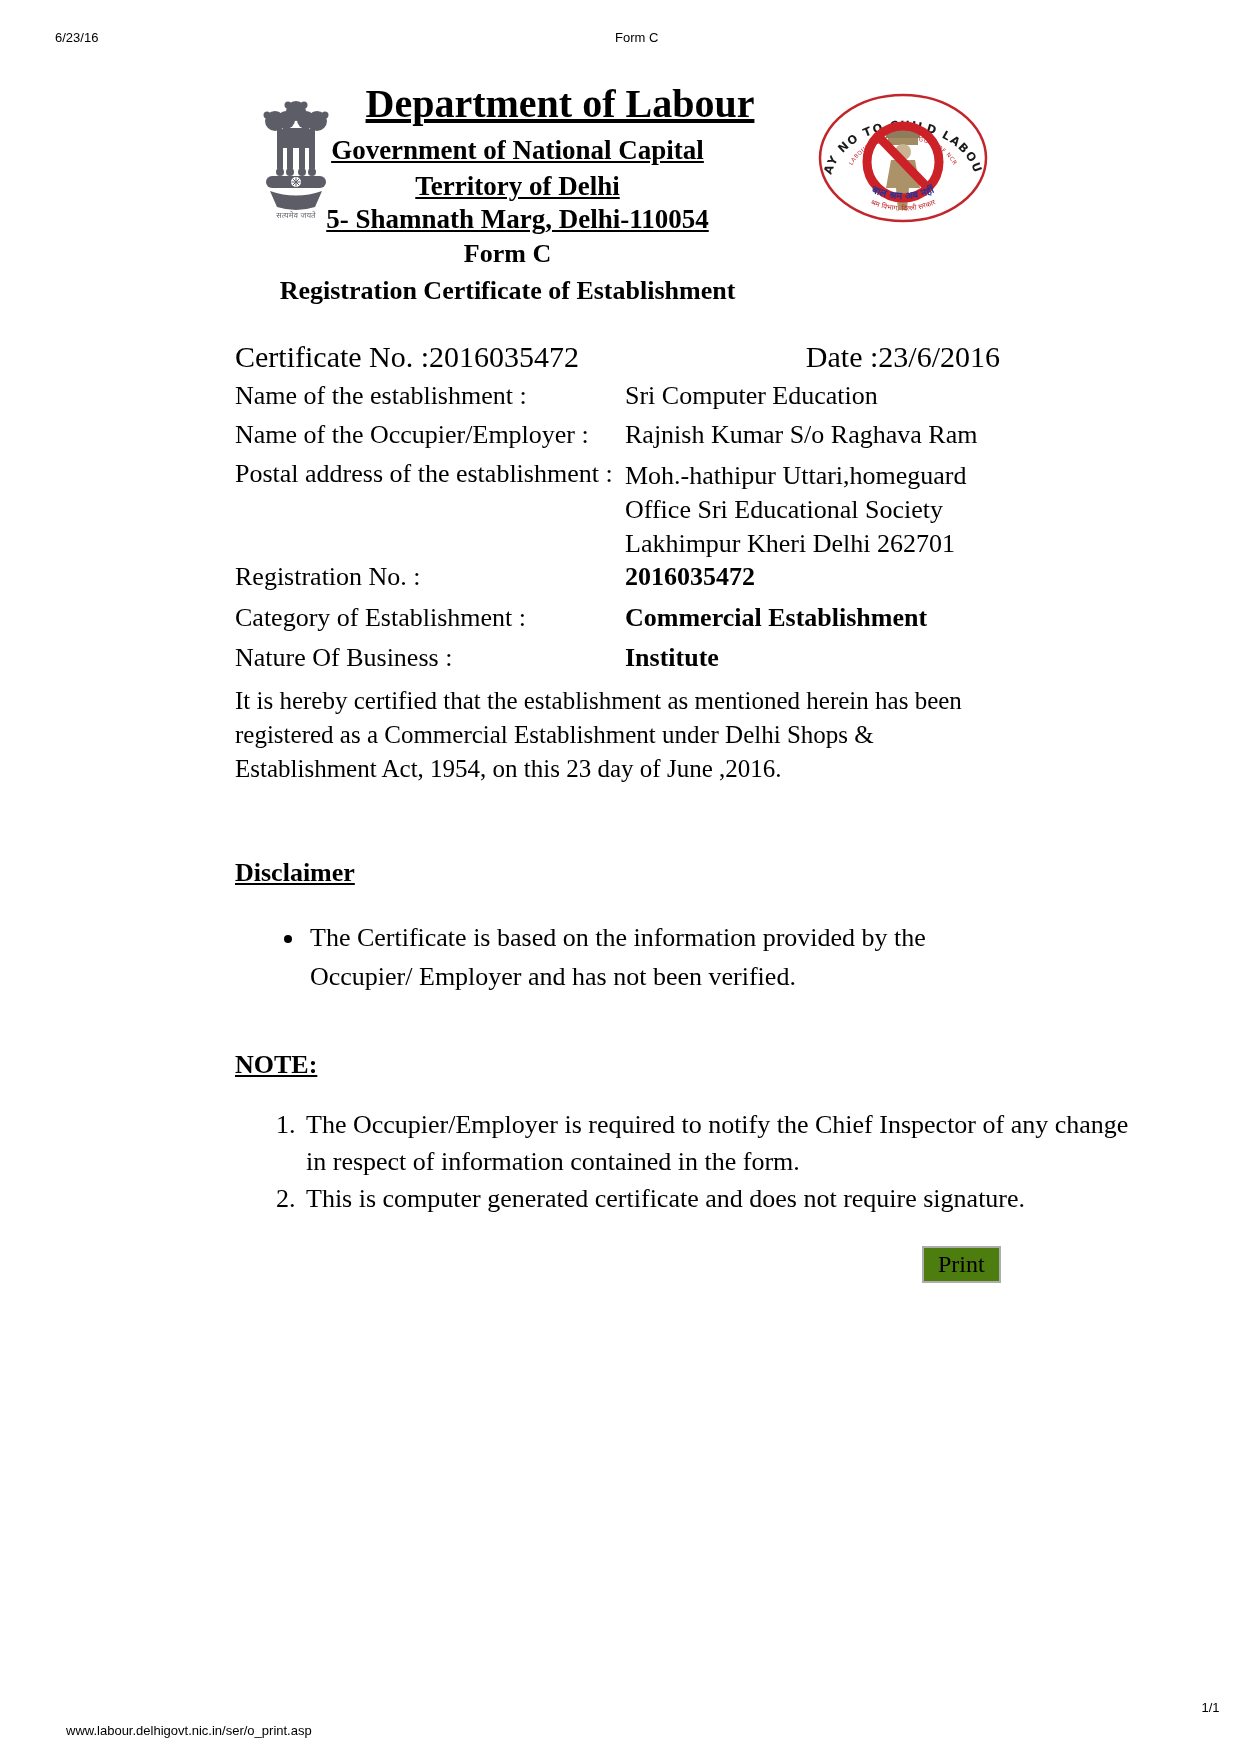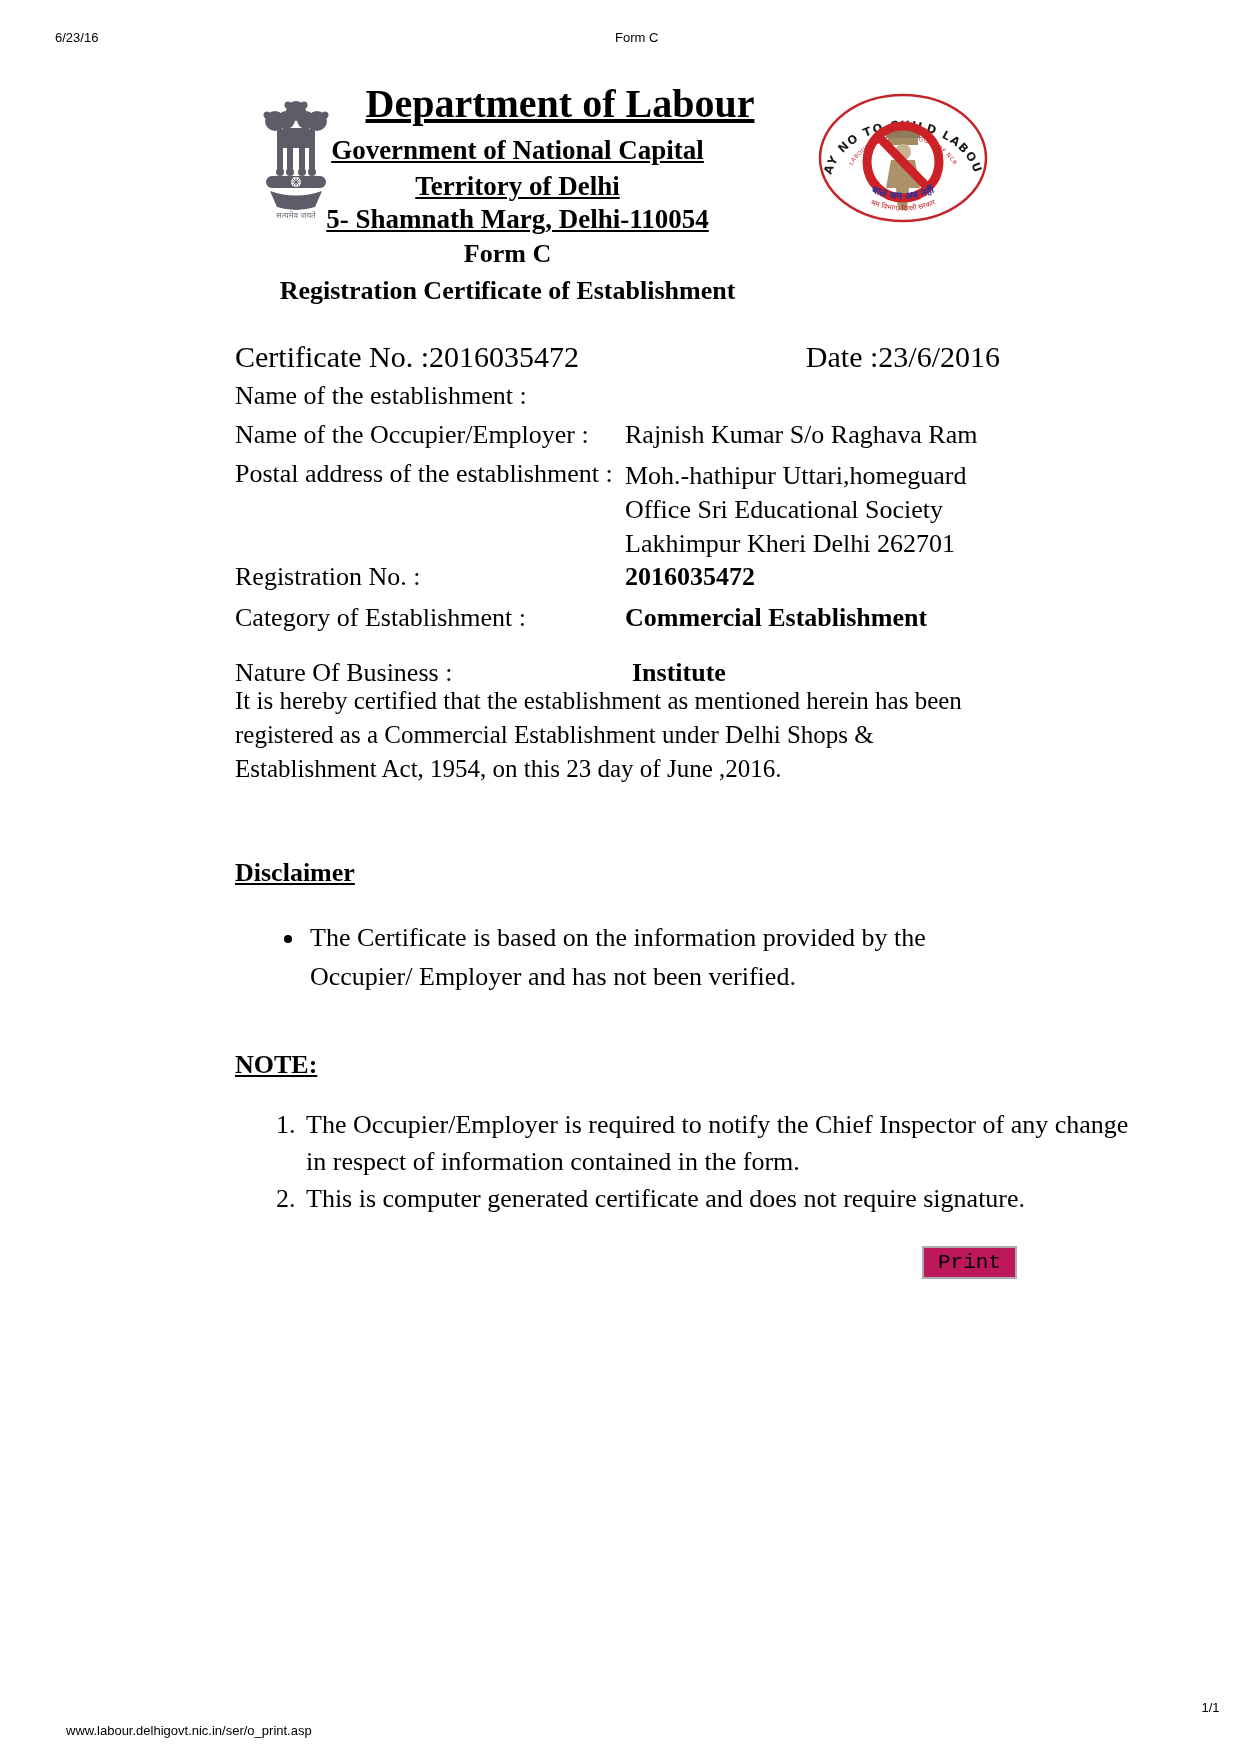--- a/index.html
+++ b/index.html
@@ -39,21 +39,21 @@
     display:flex; justify-content:space-between; font-size:30px;
   }
 
   
   .fieldrow { position:absolute; left:235px; width:800px; display:flex; font-size:26px; }
   .fieldrow .flabel { width:390px; flex:none; }
   .fieldrow .fvalue { flex:1; }
   .fieldrow .fvalue.multiline { line-height:34px; }
   .bold { font-weight:bold; }
   .r-est { top:381px; } .r-occ { top:420px;align-items:flex-end; } .r-post { top:459px; }
-  .r-reg { top:562px; } .r-cat { top:603px; } .r-nat { top:658px;gap:7px; }
+  .r-reg { top:562px; } .r-cat { top:603px; } .r-nat { top:643px; }
 
   .certify-par {
     position:absolute; left:235px; top:684px; width:762px;
     font-size:25px; line-height:34px;
   }
 
   .sec-head { position:absolute; left:235px; font-size:26px; font-weight:bold; text-decoration:underline; }
   .sec-head.disclaimer { top:858px; }
   .sec-head.note { top:1050px; }
 
@@ -62,22 +62,22 @@
     font-size:26px; line-height:39px; list-style:disc;
   }
   ol.note-list {
     position:absolute; left:250px; top:1102px; width:850px; margin:4px; padding-left:48px;
     font-size:26px; line-height:37px; list-style:decimal;
   }
   ul.disc-list li, ol.note-list li { padding-left:4px; }
 
   .print-btn {
     position:absolute; left:922px; top:1246px;
-    font-family:Liberation Mono, monospace; font-size:21px; color:#000;
-    background:#be185d; border:2px solid #adadad; padding:3px 14px; cursor:pointer;
+    font-family:Liberation Serif, serif; font-size:24px; color:#000;
+    background:#4d7c0f; border:2px solid #adadad; padding:3px 14px; cursor:pointer;
   }
 </style>
 </head>
 <body>
 
 <div class="page">
 
   <div class="chrome chrome-date">6/23/16</div>
   <div class="chrome chrome-title">Form C</div>
 
@@ -160,20 +160,21 @@
   <div class="form-title">Form C</div>
   <div class="form-subtitle">Registration Certificate of Establishment</div>
 
   <div class="cert-row">
     <div><span>Certificate No. :</span><span>2016035472</span></div>
     <div><span>Date :</span><span>23/6/2016</span></div>
   </div>
 
   <div class="fieldrow r-est">
     <div class="flabel">Name of the establishment :</div>
+    <div class="fvalue">Sri Computer Education</div>
   </div>
   <div class="fieldrow r-occ">
     <div class="flabel">Name of the Occupier/Employer :</div>
     <div class="fvalue">Rajnish Kumar S/o Raghava Ram</div>
   </div>
   <div class="fieldrow r-post">
     <div class="flabel">Postal address of the establishment :</div>
     <div class="fvalue multiline">
       <div>Moh.-hathipur Uttari,homeguard</div>
       <div>Office Sri Educational Society</div>

